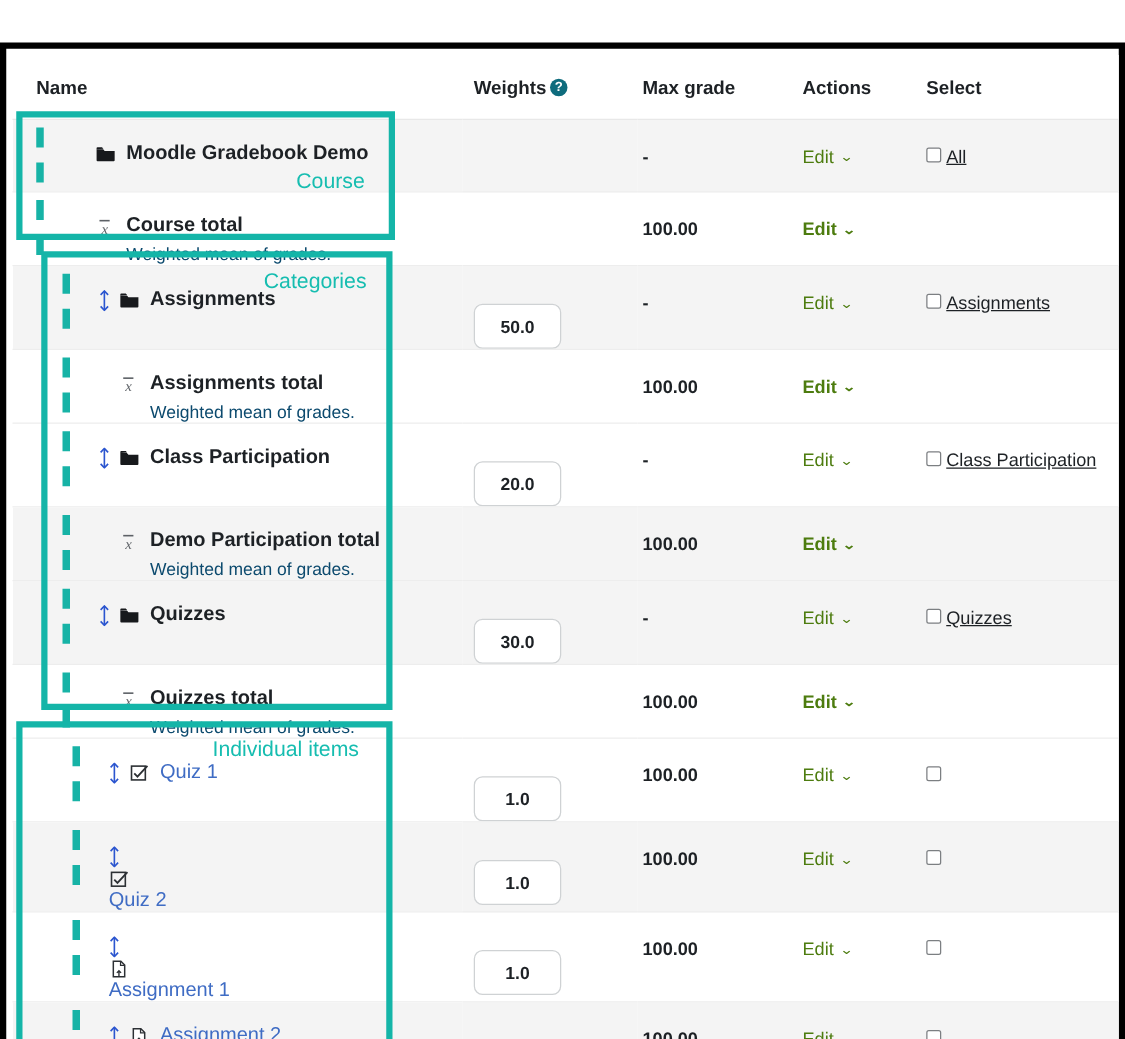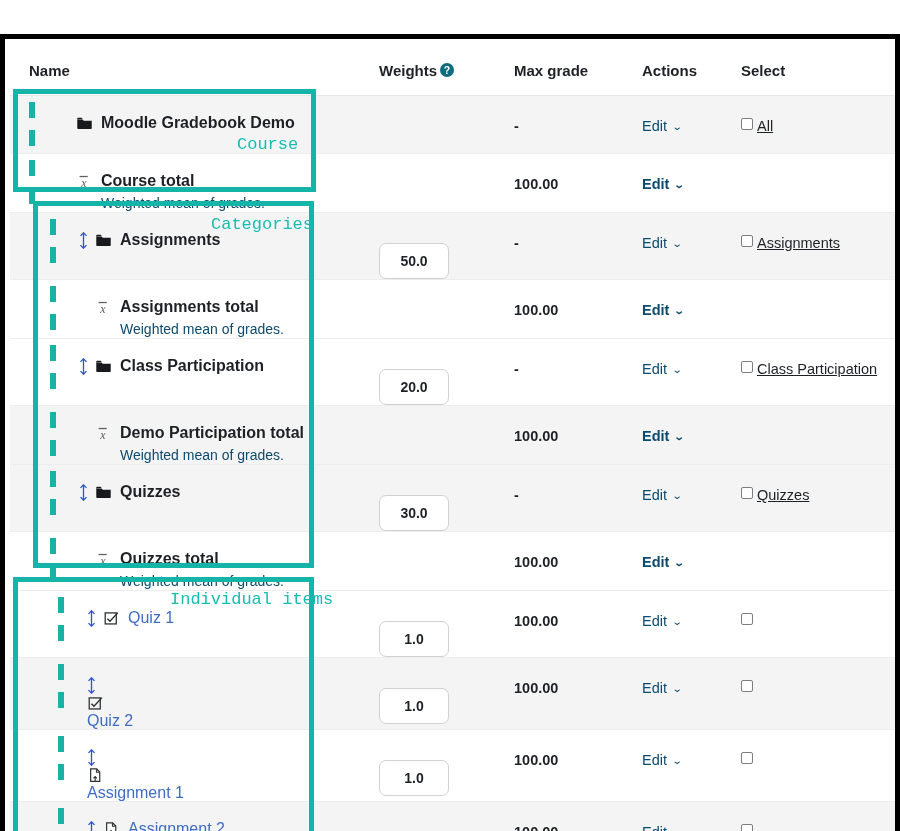--- a/index.html
+++ b/index.html
@@ -142,21 +142,21 @@
     color: #1d2125;
     padding-top: 22px;
     padding-left: 4px;
     display: block;
   }
   
   .editlink {
     display: inline-block;
     padding-top: 22px;
     padding-left: 2px;
-    color: #0c4a6e;
+    color: #4d7c0f;
     font-size: 14.5px;
     cursor: pointer;
     white-space: nowrap;
   }
   .editlink.strong { font-weight: bold; }
   .caret {
     display: inline-block;
     margin-left: 6px;
     font-size: 10px;
     transform: scaleX(1.35);
@@ -193,21 +193,21 @@
   
   .annobox {
     position: absolute;
     border: 5px solid #14b5a8;
     pointer-events: none;
   }
   .annolabel {
     position: absolute;
     color: #16bdb0;
     font-size: 17px;
-    font-family: Liberation Mono, monospace;
+    font-family: Liberation Sans, sans-serif;
     white-space: nowrap;
     pointer-events: none;
   }
 </style>
 </head>
 <body>
 
 <div id="screen">
 
   <table class="gbtable">

